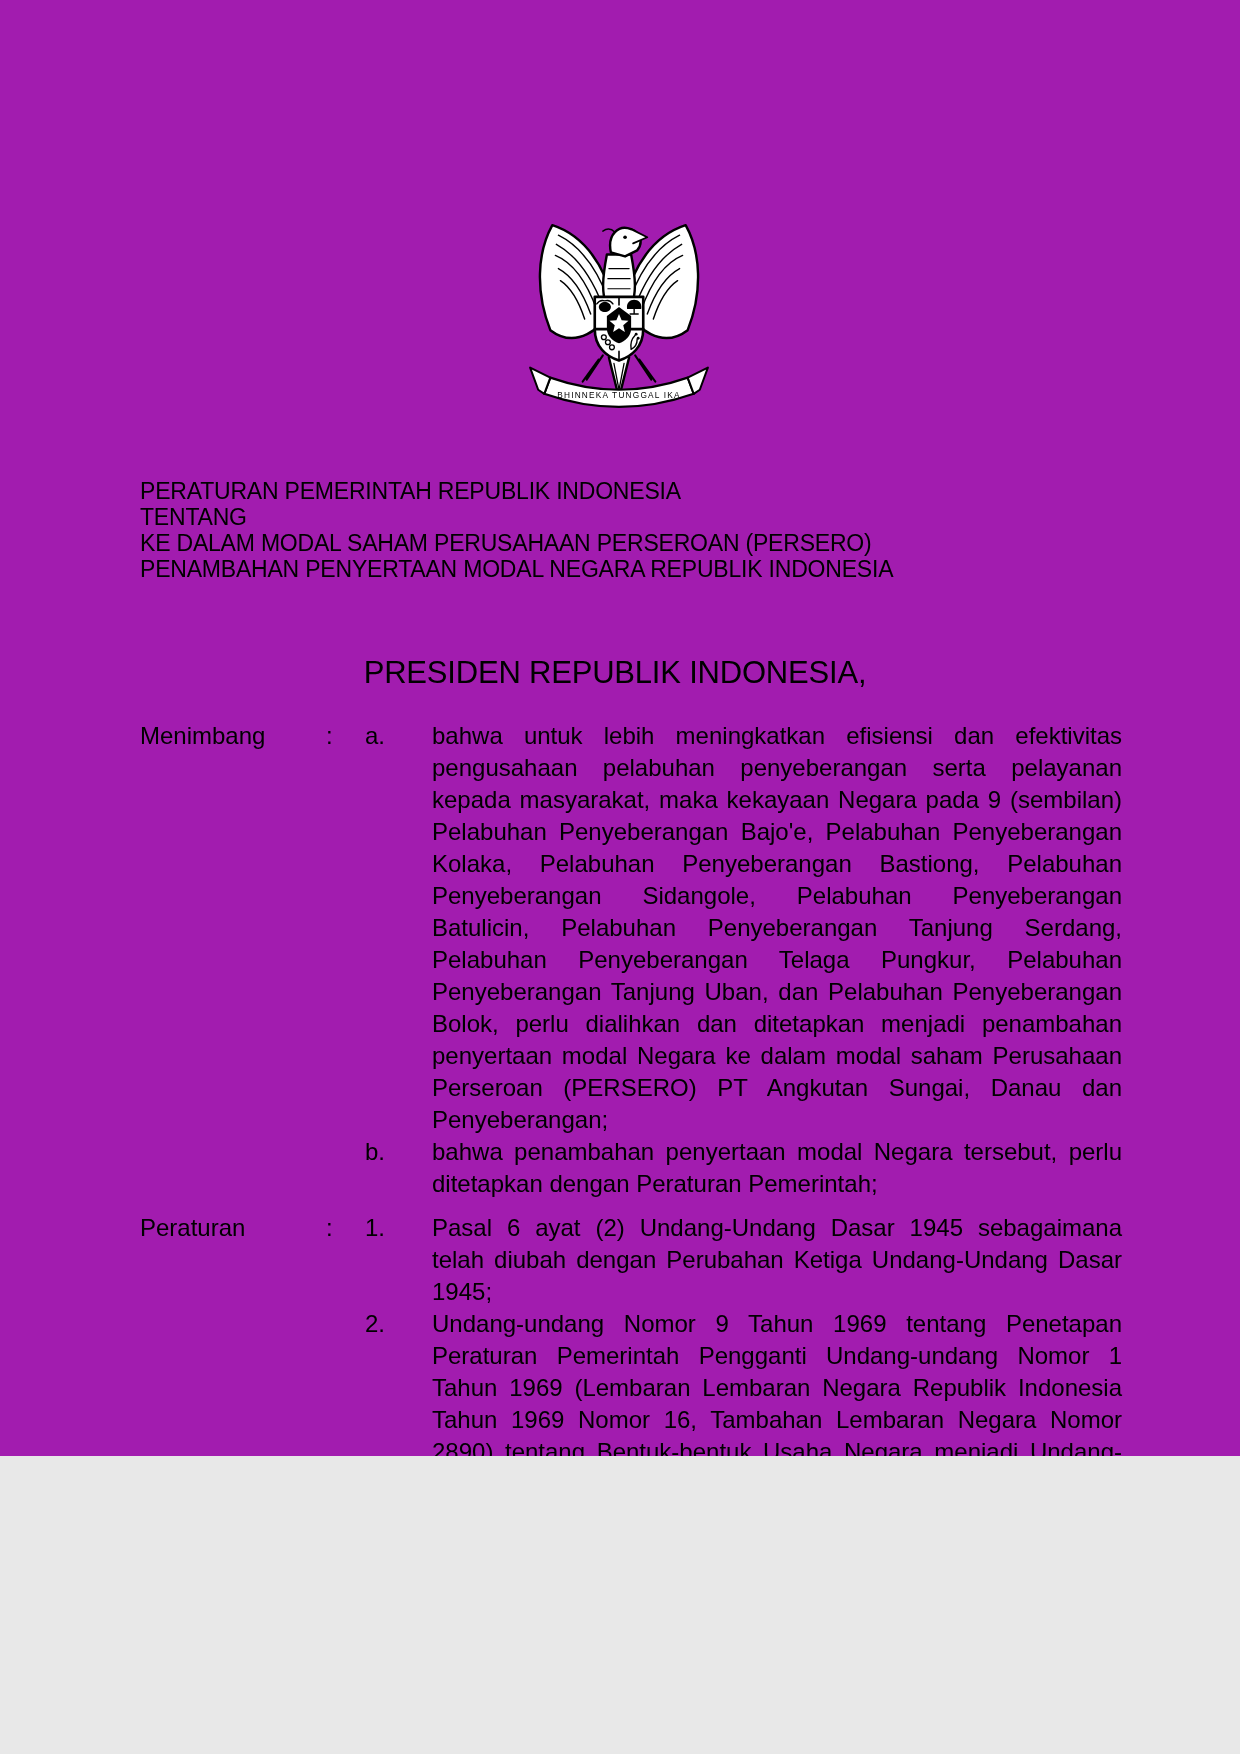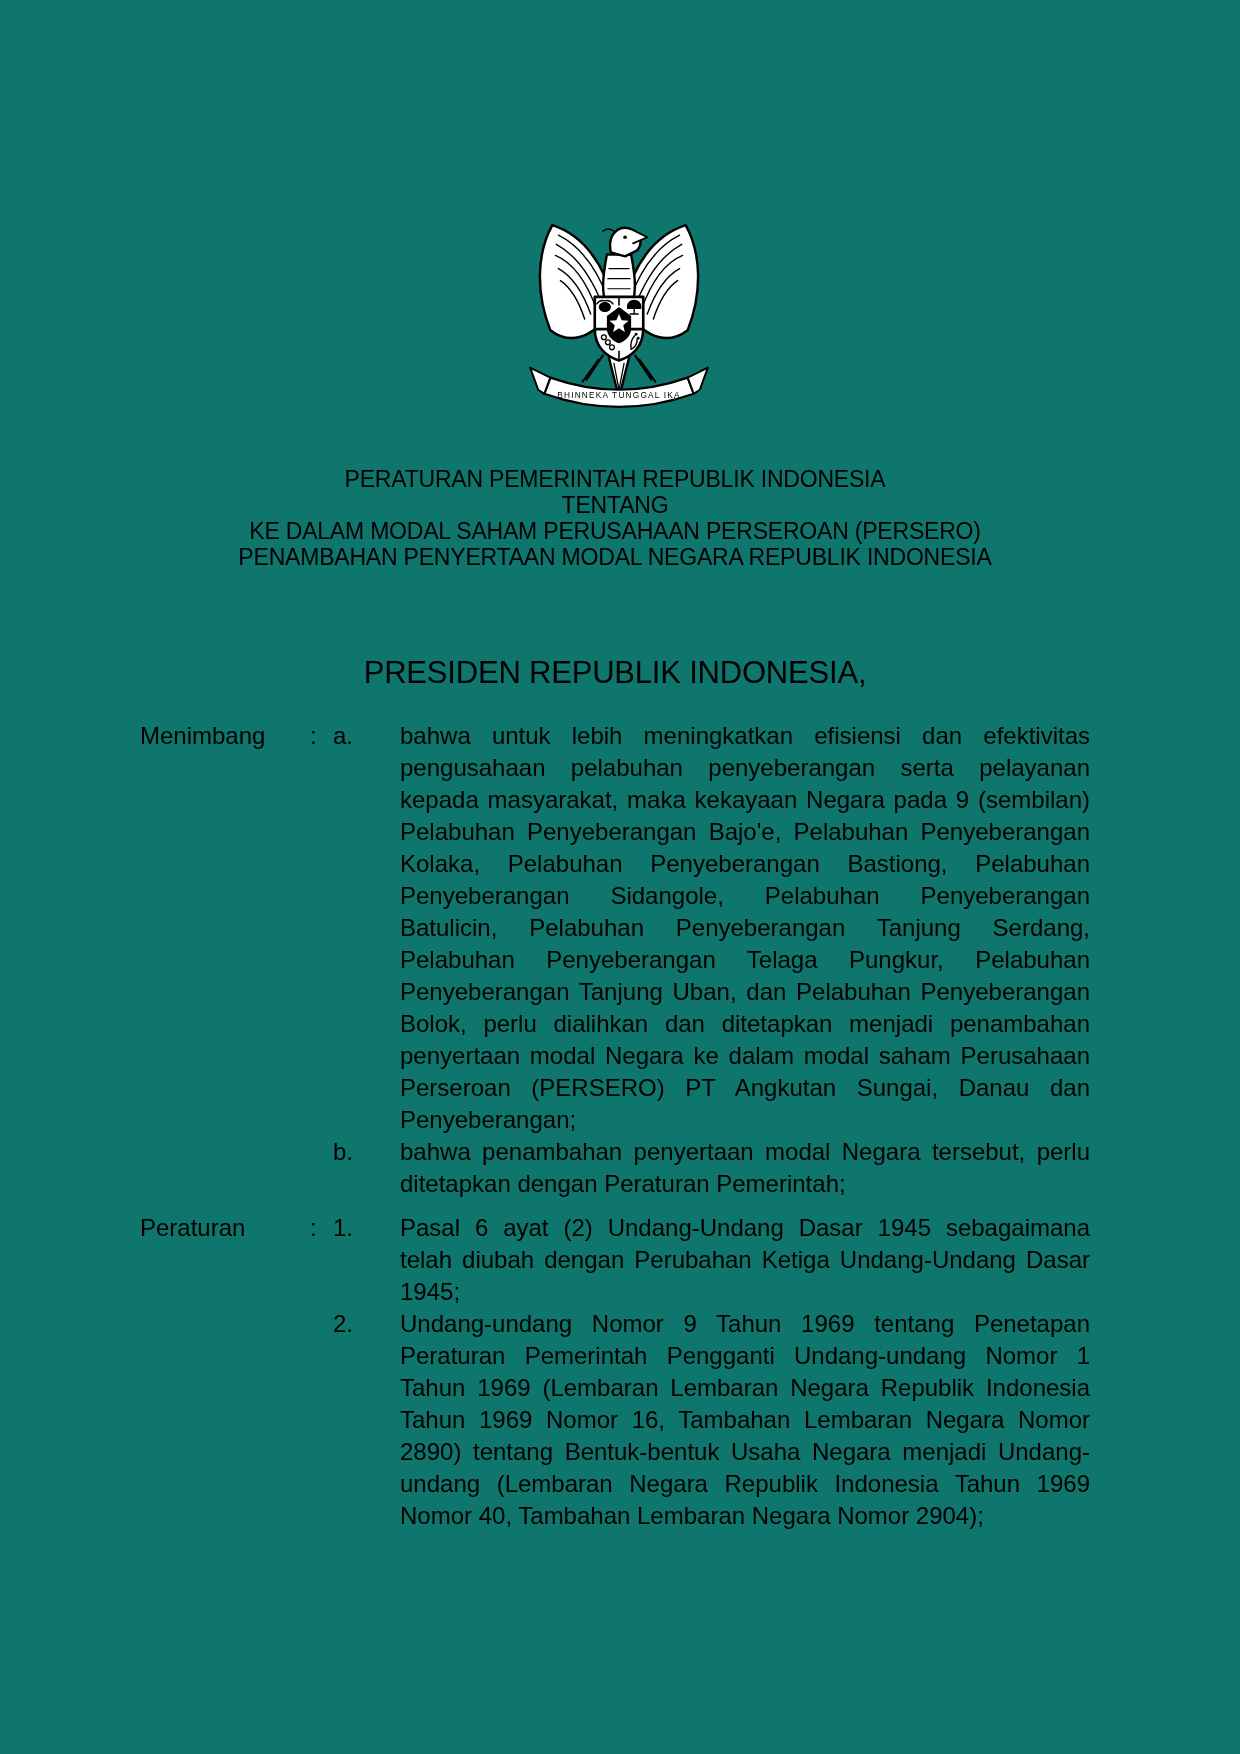--- a/index.html
+++ b/index.html
@@ -1,53 +1,54 @@
 <!DOCTYPE html>
 <html><head>
 <meta charset="utf-8">
 <style>
   html,body{margin:0;padding:0;background:#e8e8e8;}
   .page{
     position:relative;
-    width:1240px;height:1754px;
+    width:1240px;height:1456px;
     margin:0 auto;
-    background:#0f766e;
+    background:#a21caf;
     color:#000;
     font-family:"Liberation Sans", sans-serif;
     overflow:hidden;
   }
   .emblem{
     position:absolute;
     left:518px;top:212px;
     width:202px;height:202px;
   }
   .emblem svg{width:100%;height:100%;}
   .title-block{
     position:absolute;
-    top:466px;left:140px;width:950px;
-    text-align:center;
+    top:478px;left:140px;width:950px;
+    text-align:left;
     font-size:23px;
     line-height:26px;
     letter-spacing:-0.2px;
     white-space:nowrap;
   }
   .subheading{
     position:absolute;
     top:655px;left:140px;width:950px;
     text-align:center;
     font-size:31px;
     letter-spacing:-0.2px;
   }
   .section{
     position:absolute;
     left:140px;width:950px;
     display:flex;
     align-items:flex-start;
     font-size:24px;
     line-height:32px;
+    gap:16px;
   }
   .section.menimbang{top:720px;}
   .section.mengingat{top:1212px;}
   .section-label{width:170px;flex:0 0 170px;}
   .section-colon{width:23px;flex:0 0 23px;}
   .items{flex:1 1 auto;}
   .item{display:flex;align-items:flex-start;}
   .item-marker{width:67px;flex:0 0 67px;}
   .item-text{
     width:690px;flex:0 0 690px;

